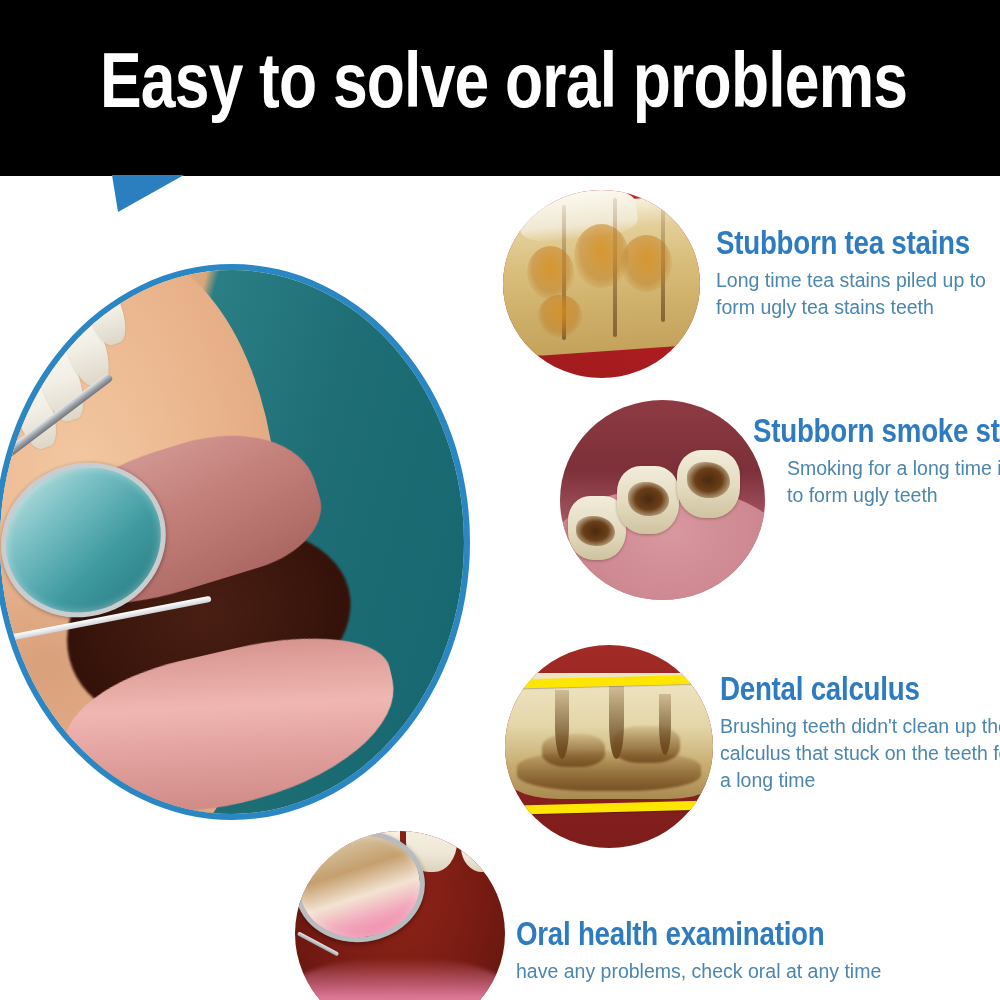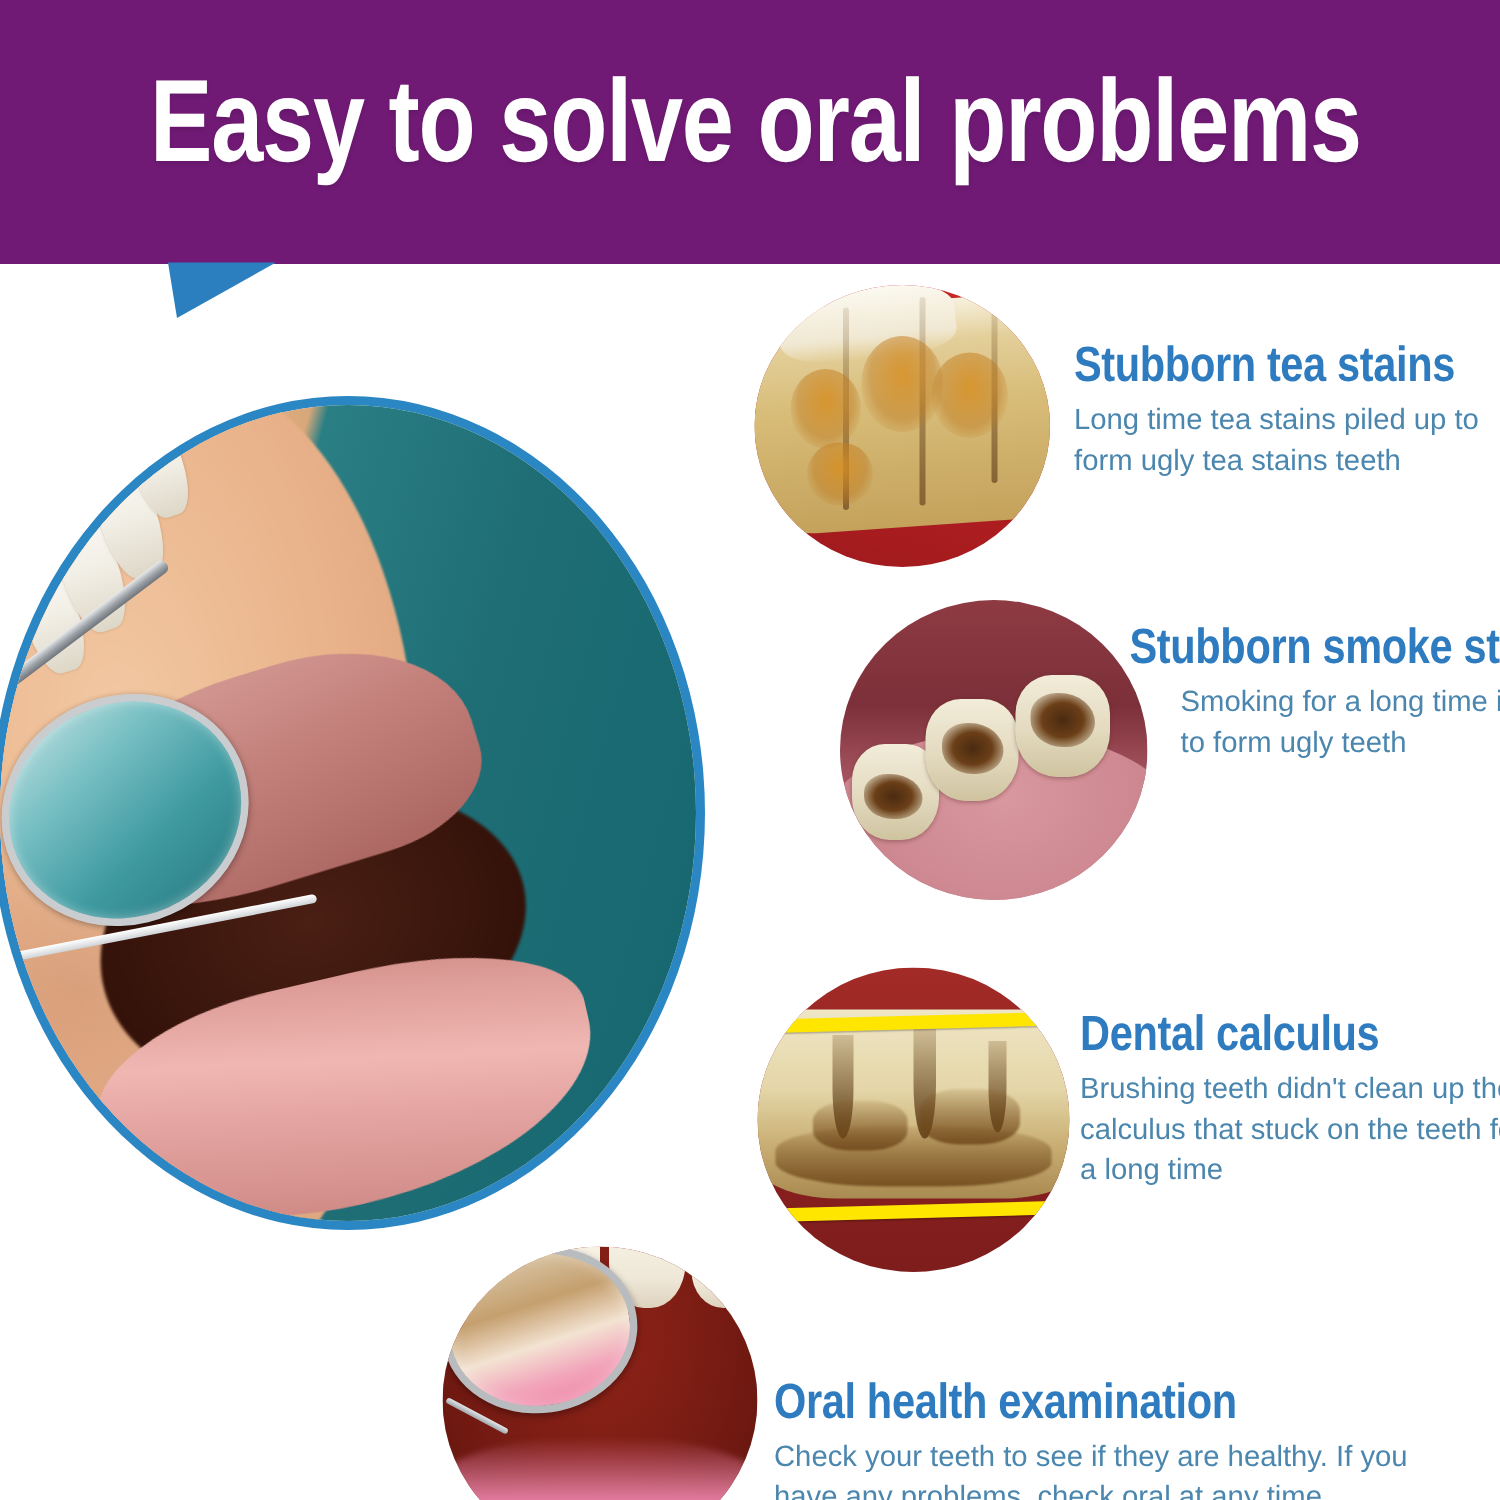--- a/index.html
+++ b/index.html
@@ -7,21 +7,21 @@
   body {
     font-family:"Liberation Sans", sans-serif;
     background:#ffffff;
     position:relative;
     overflow:hidden;
   }
 
   
   #header-banner{
     position:absolute; left:0; top:0; width:1000px; height:176px;
-    background:#701a75;
+    background:#000000;
   }
   #header-title{
     position:absolute; left:0; top:34px; width:1000px;
     text-align:center;
     color:#ffffff;
     font-family:"Liberation Sans Narrow","Liberation Sans",sans-serif;
     font-weight:bold;
     font-size:78px;
     line-height:92px;
     letter-spacing:-1px;
@@ -353,16 +353,15 @@
   <div class="front-tooth" style="left:53%;top:-12%;width:24%;height:32%;"></div>
   <div class="front-tooth" style="left:79%;top:-6%;width:22%;height:26%;"></div>
   <div class="pink-floor layer"></div>
   <div class="mirror4"></div>
   <div class="probe4"></div>
 </div>
 
 <div class="callout" id="callout-oral-exam">
   <div class="callout-title">Oral health examination</div>
   <div class="callout-body">
-    <div>Check your teeth to see if they are healthy. If you</div>
     <div>have any problems, check oral at any time</div>
   </div>
 </div>
 
 </body></html>

